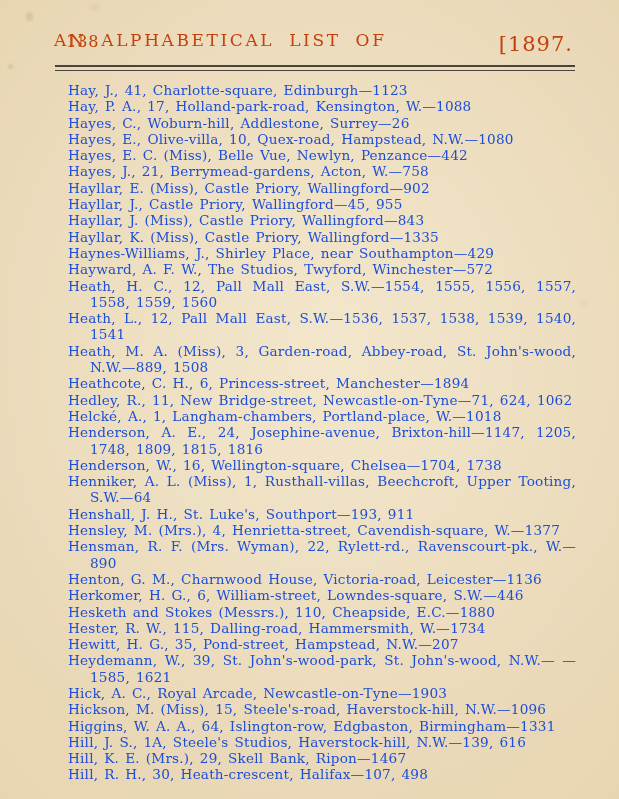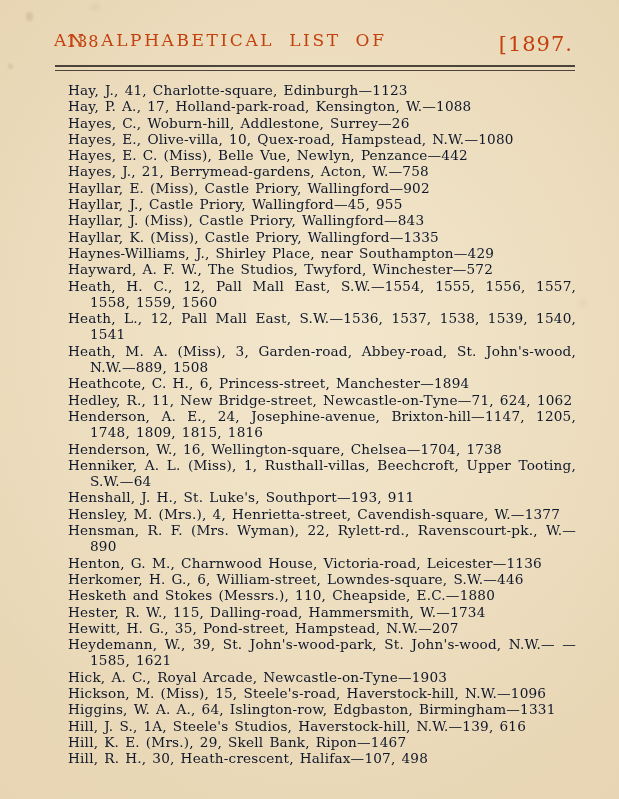--- a/index.html
+++ b/index.html
@@ -64,21 +64,21 @@
     height: 3px;
     border-top: 2px solid #4a443a;
     border-bottom: 1px solid #4a443a;
   }
 
   .entries {
     position: absolute;
     left: 68px;
     top: 82px;
     width: 508px;
-    color: #0f172a;
+    color: #1d4ed8;
   }
   .entry {
     margin: 0;
     font-size: 13.6px;
     line-height: 16.3px;
     letter-spacing: 0.2px;
     word-spacing: 1.5px;
     text-align: justify;
     padding-left: 22px;
     text-indent: -22px;
@@ -129,20 +129,21 @@
     <p class="entry">Heath, H. C., 12, Pall Mall East, S.W.—1554, 1555, 1556, 1557, 1558, 1559, 1560</p>
 
     <p class="entry">Heath, L., 12, Pall Mall East, S.W.—1536, 1537, 1538, 1539, 1540, 1541</p>
 
     <p class="entry">Heath, M. A. (Miss), 3, Garden-road, Abbey-road, St. John's-wood, N.W.—889, 1508</p>
 
     <p class="entry">Heathcote, C. H., 6, Princess-street, Manchester—1894</p>
 
     <p class="entry">Hedley, R., 11, New Bridge-street, Newcastle-on-Tyne—71, 624, 1062</p>
 
+    <p class="entry">Helcké, A., 1, Langham-chambers, Portland-place, W.—1018</p>
 
 
     <p class="entry">Henderson, A. E., 24, Josephine-avenue, Brixton-hill—1147, 1205, 1748, 1809, 1815, 1816</p>
 
     <p class="entry">Henderson, W., 16, Wellington-square, Chelsea—1704, 1738</p>
 
     <p class="entry">Henniker, A. L. (Miss), 1, Rusthall-villas, Beechcroft, Upper Tooting, S.W.—64</p>
 
     <p class="entry">Henshall, J. H., St. Luke's, Southport—193, 911</p>
 

